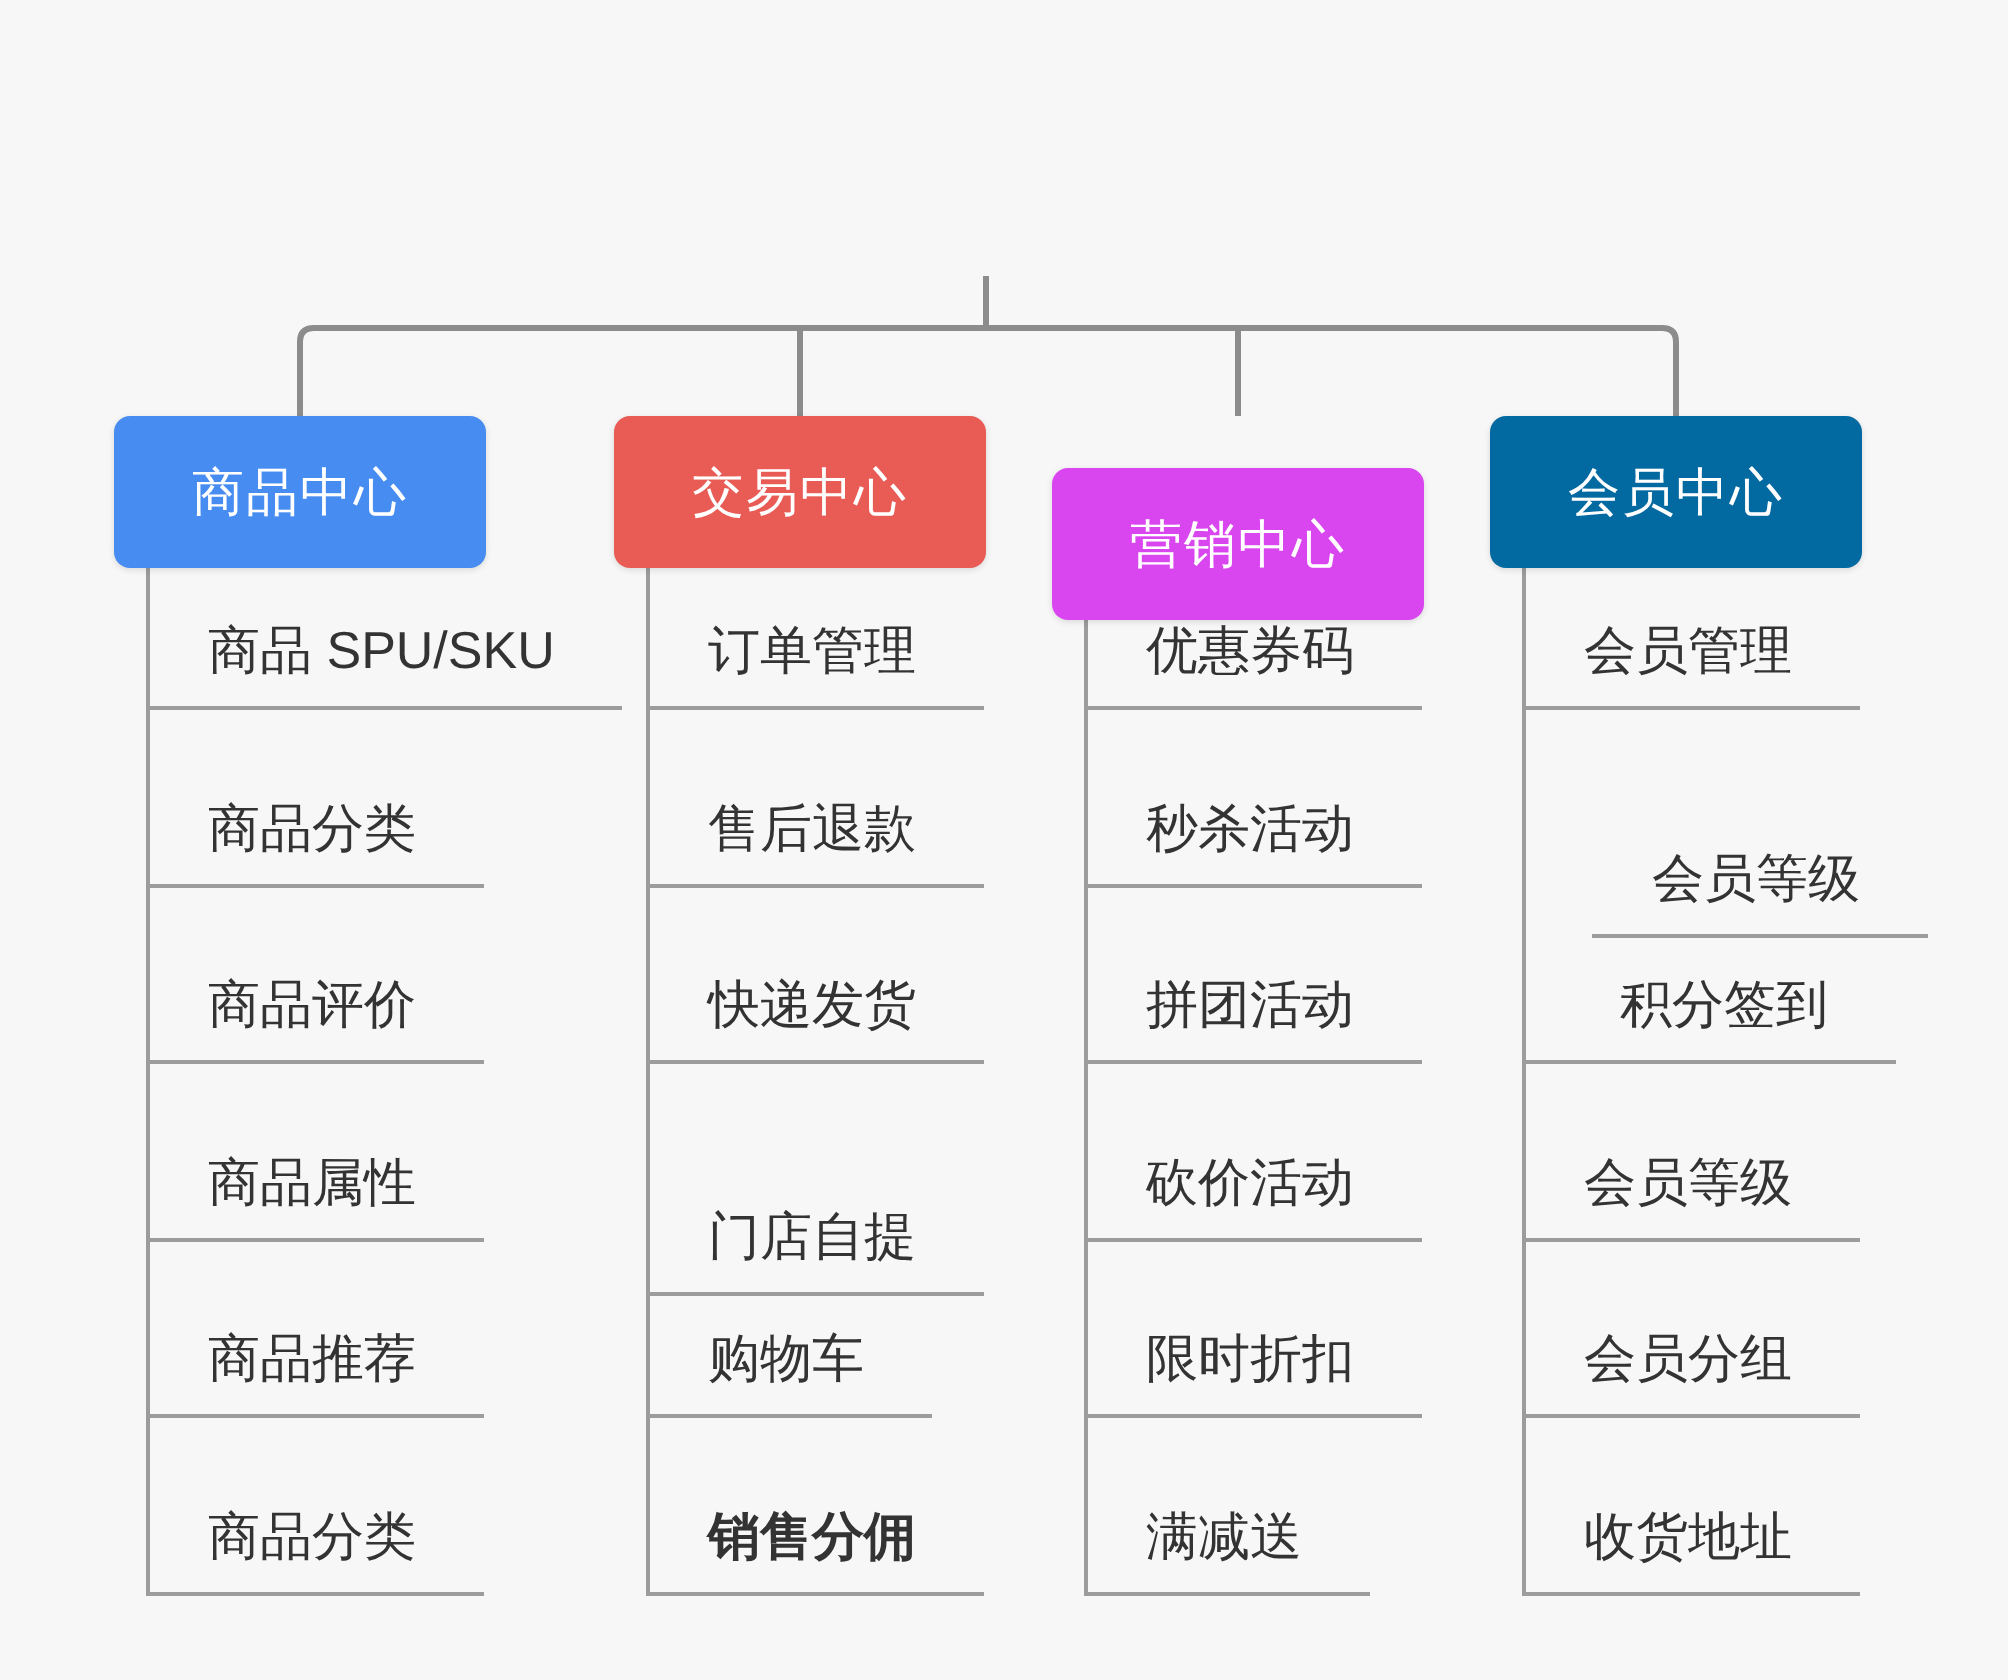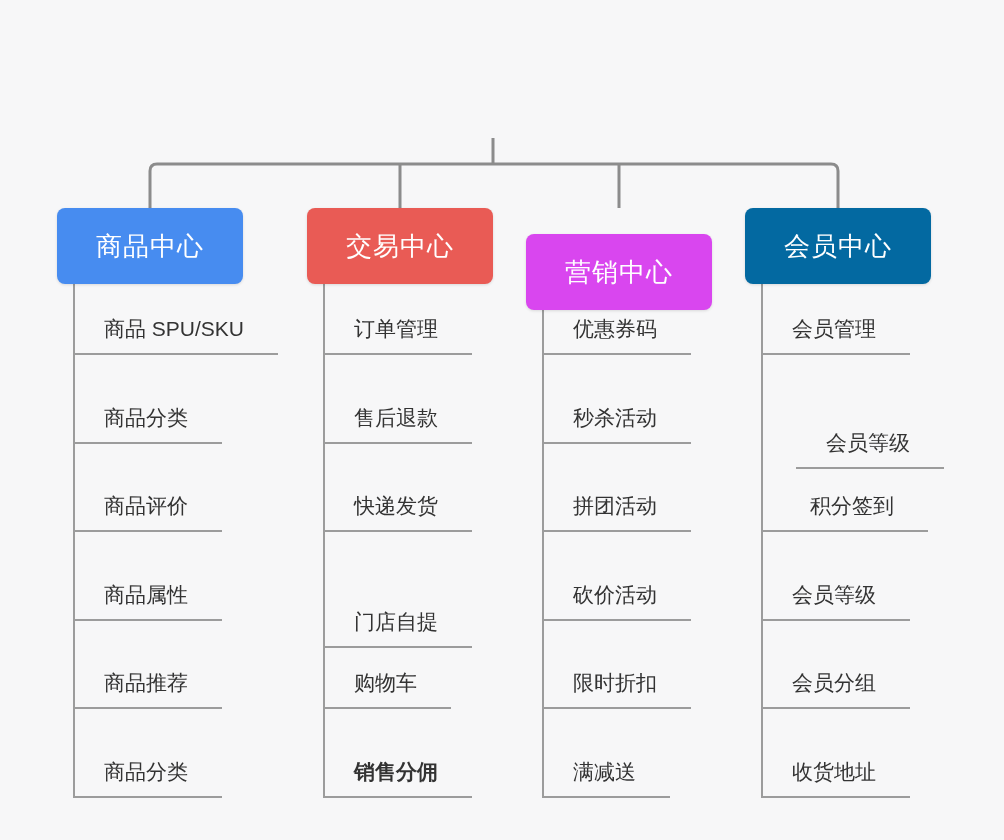--- a/index.html
+++ b/index.html
@@ -46,21 +46,21 @@
     z-index:2;
     white-space:nowrap;
   }
   .leaf-item{
     position:absolute;
     box-sizing:border-box;
     height:44px;
     display:flex;align-items:flex-end;
     padding:0 34px 10px 30px;
     border-bottom:2px solid #9c9c9c;
-    font-size:21px;
+    font-size:26px;
     color:#333333;
     white-space:nowrap;
     z-index:1;
   }
 </style>
 </head>
 <body>
 
 <div id="canvas">
 

